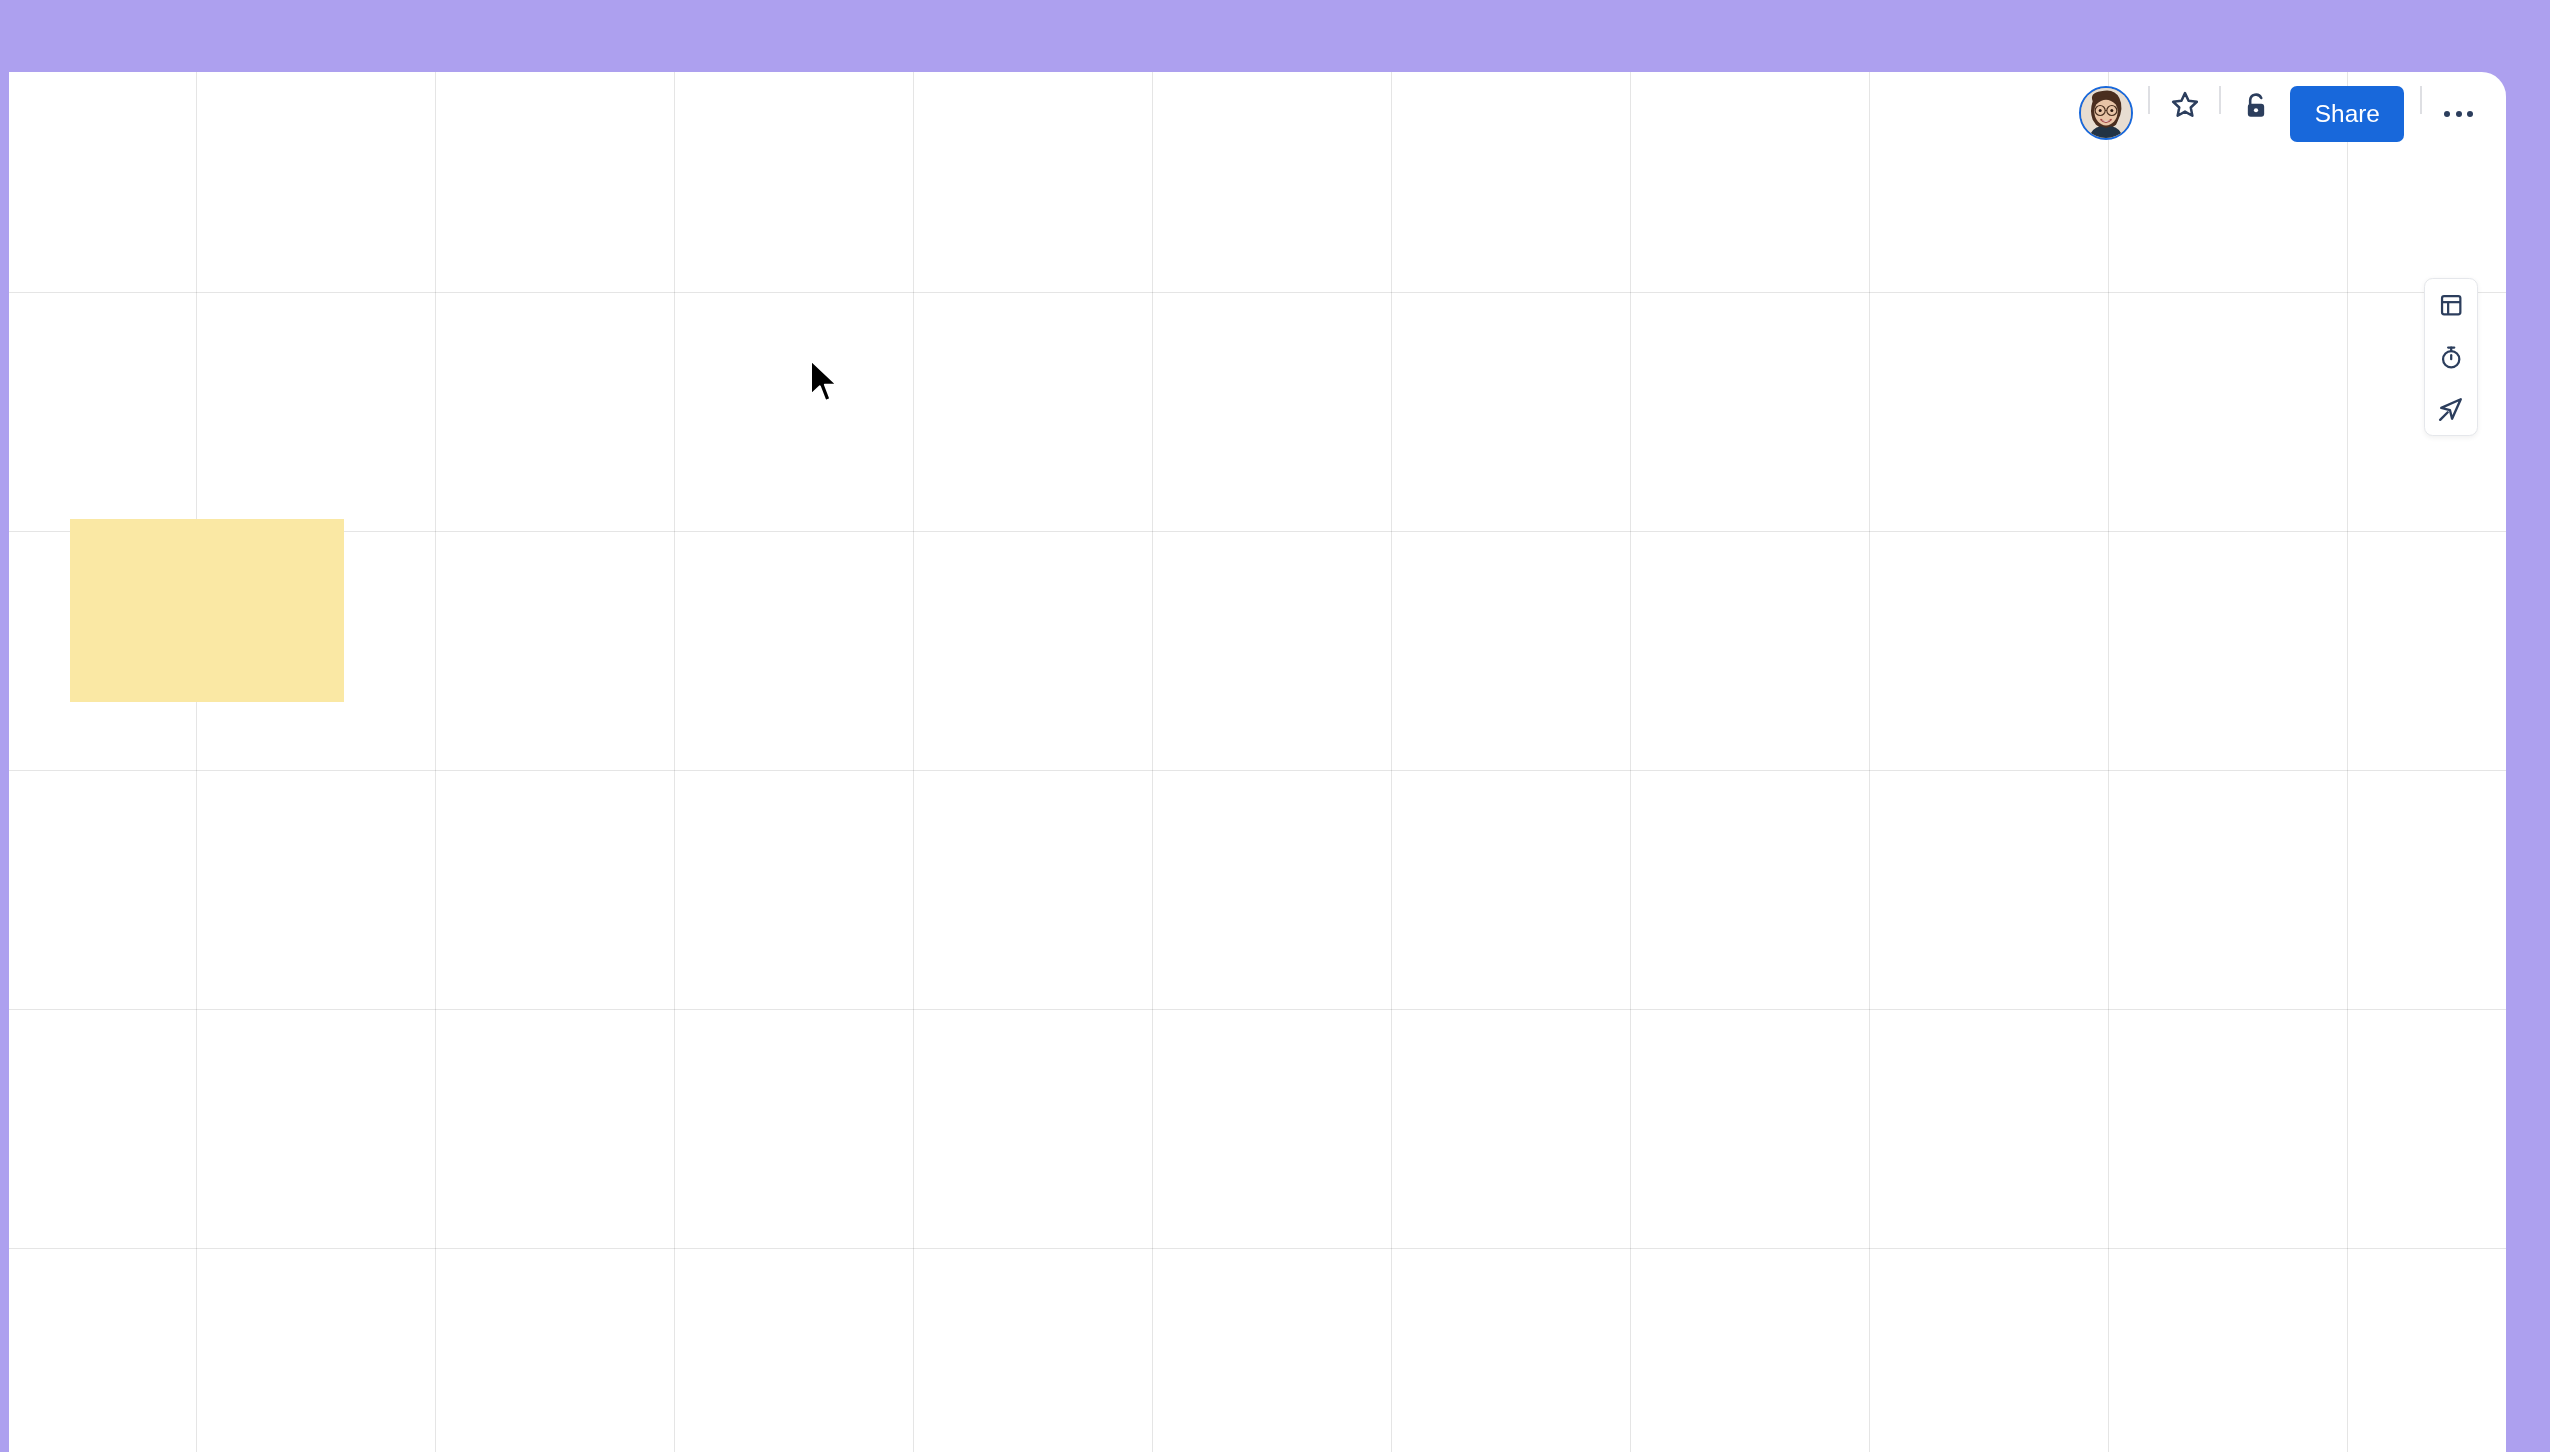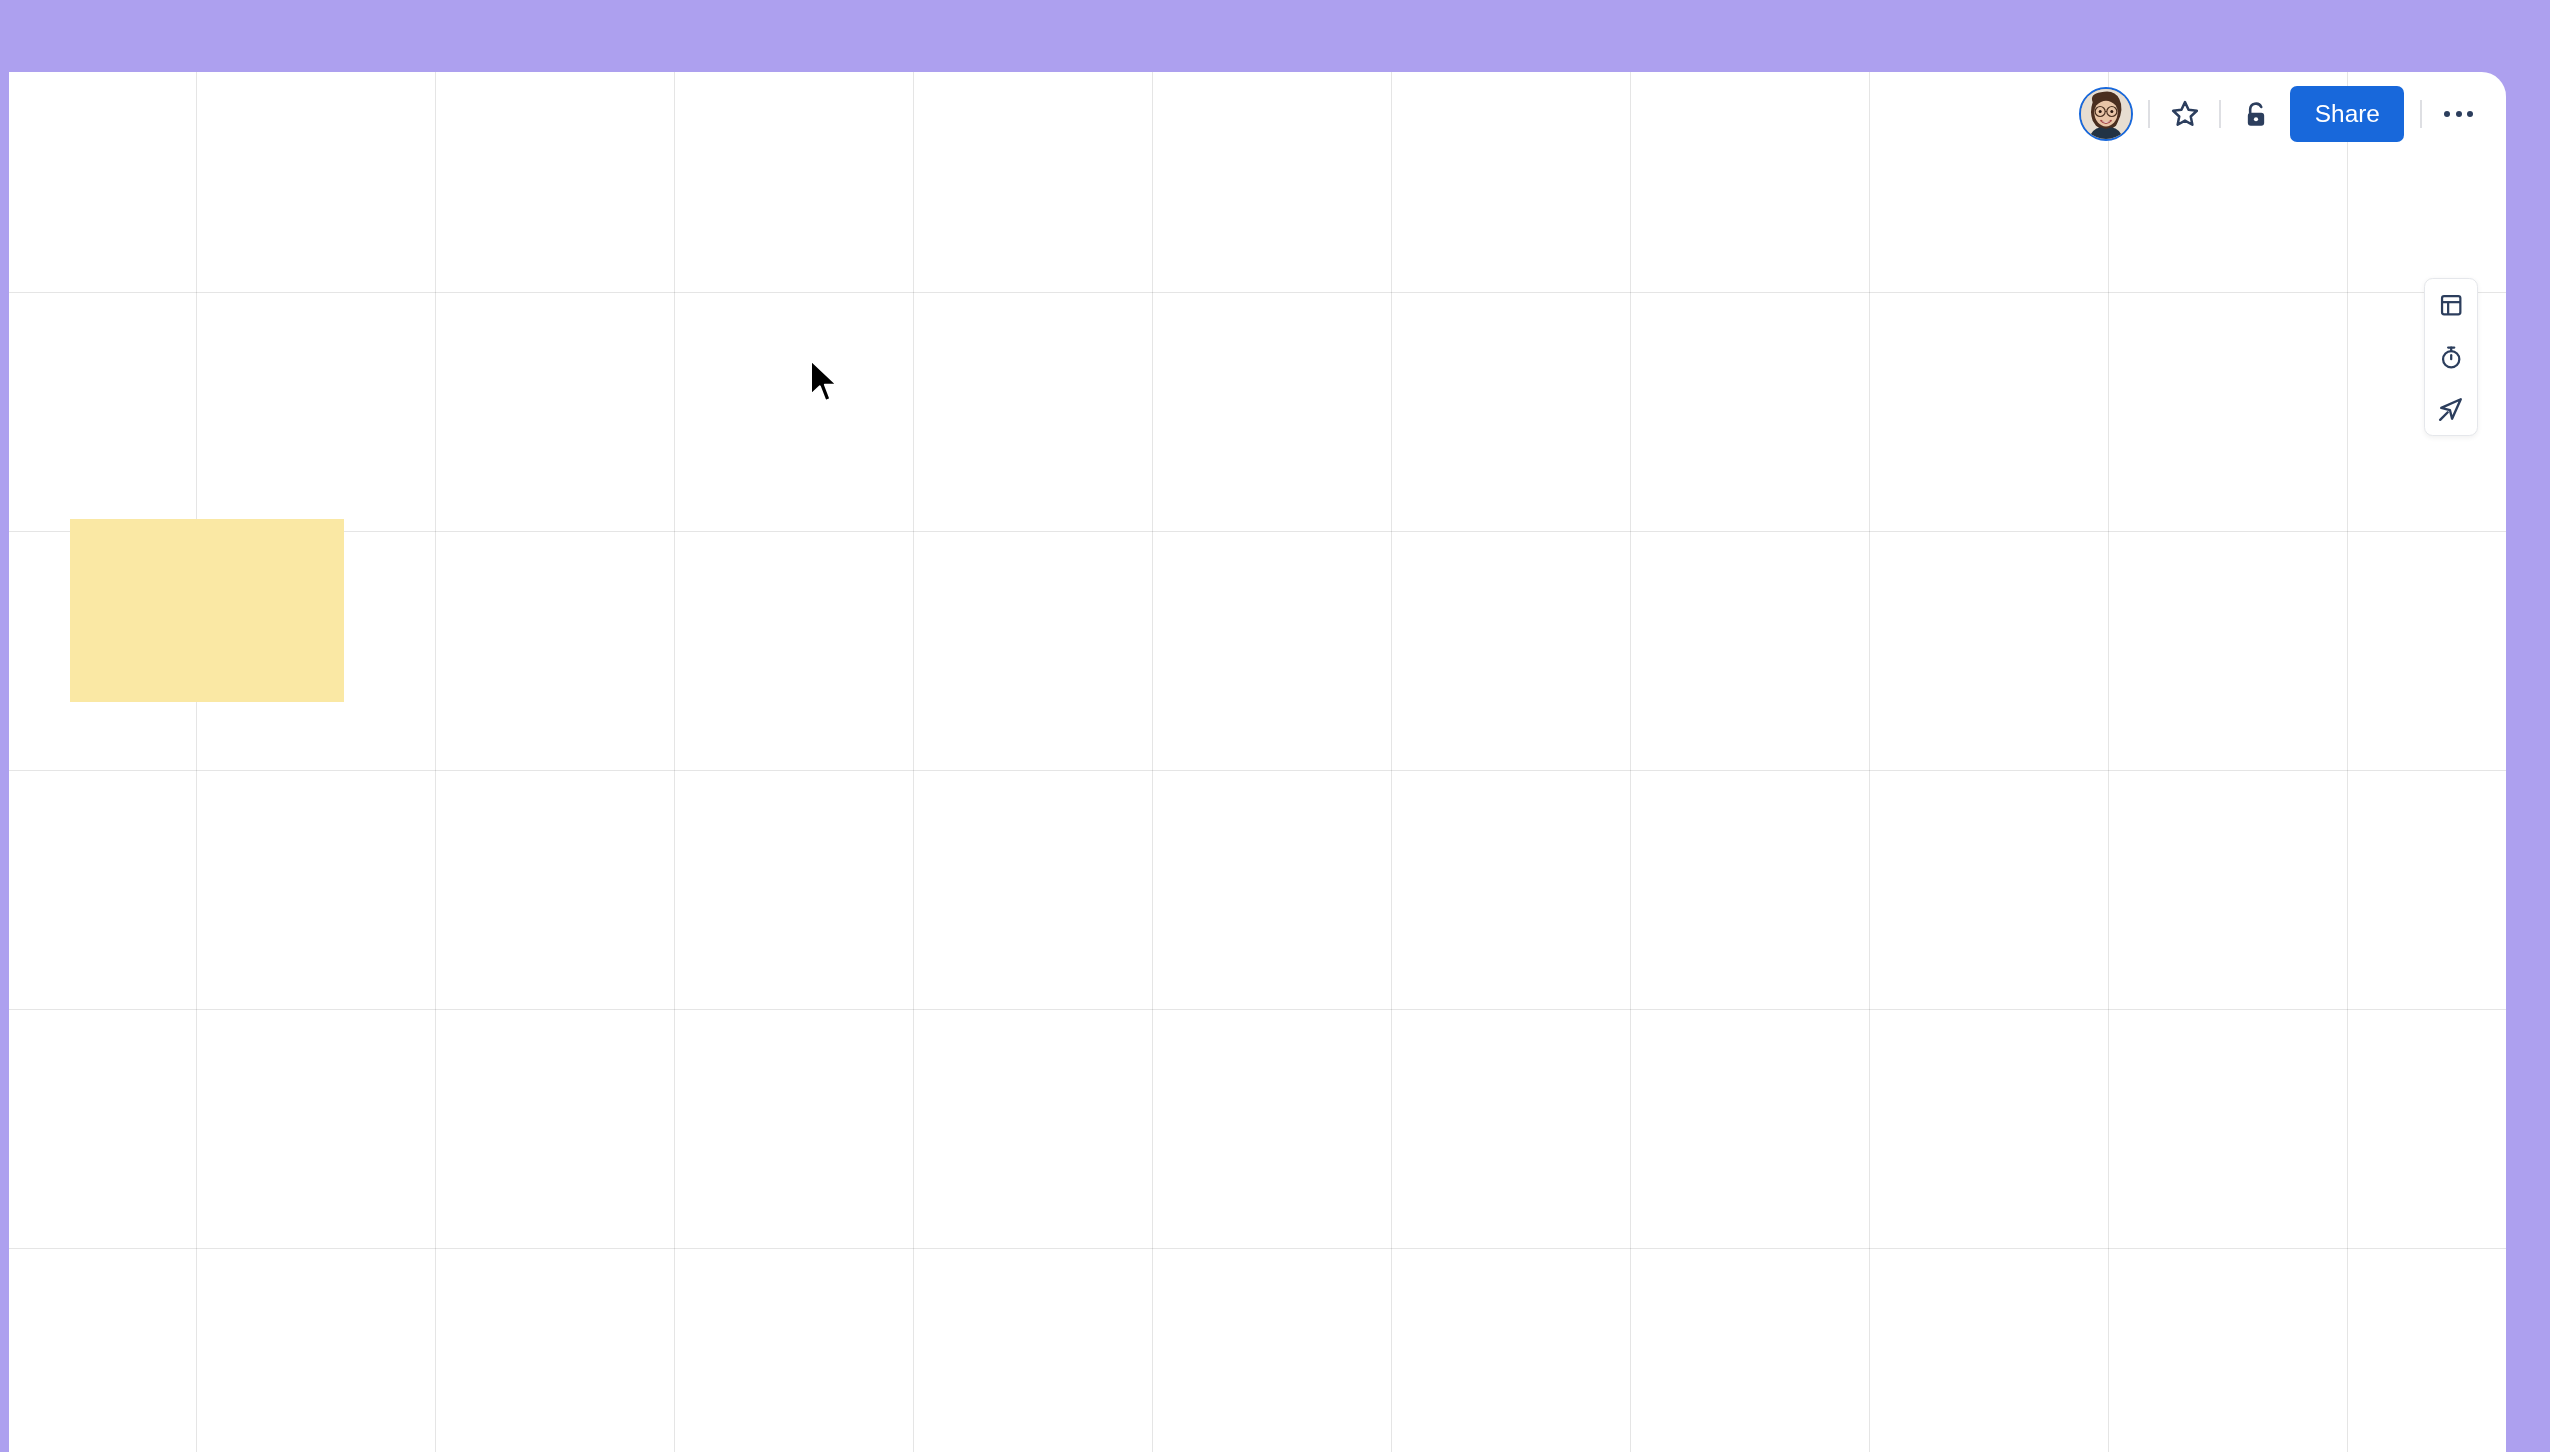--- a/index.html
+++ b/index.html
@@ -35,21 +35,20 @@
       background-size: 239px 239px;
       background-position: -52px -19px;
     }
     
     .top-toolbar {
       position: absolute;
       top: 14px;
       right: 26px;
       height: 56px;
       display: flex;
-      align-items: center;
       gap: 15.7px;
       z-index: 5;
     }
     .avatar {
       width: 54px; height: 54px;
       border-radius: 50%;
       border: 2.6px solid #1868DB;
       background: #D9B999;
       position: relative;
       overflow: hidden;

